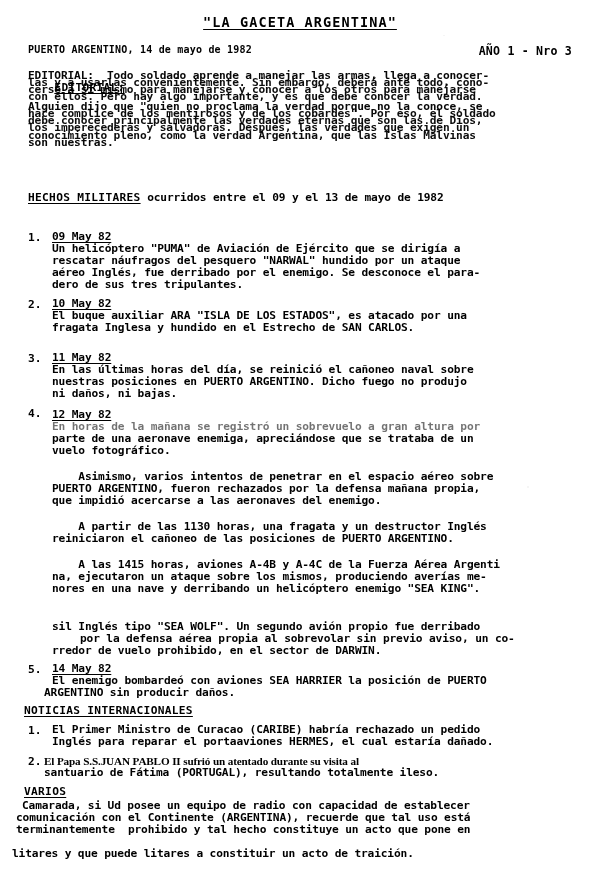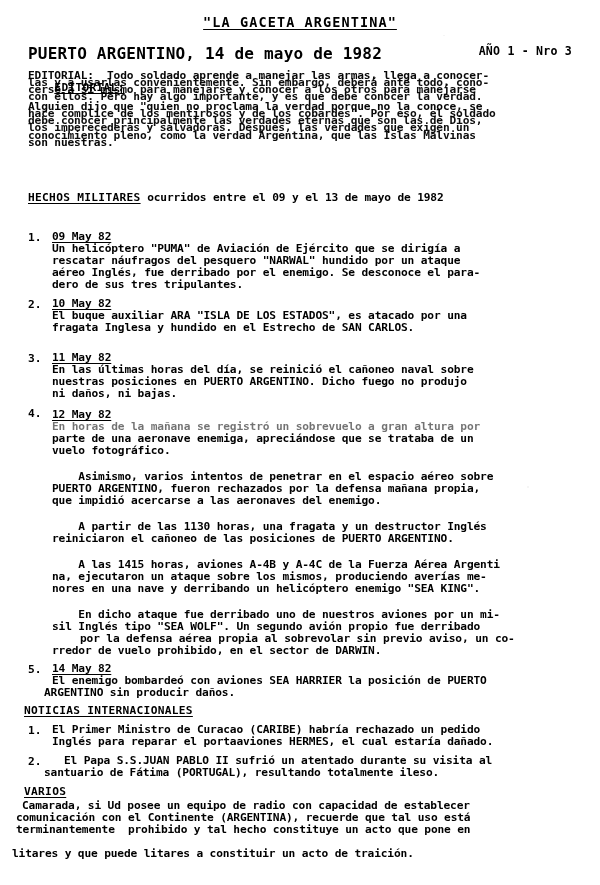--- a/index.html
+++ b/index.html
@@ -60,21 +60,21 @@
   .doc-title span.u {
     text-decoration: underline;
     text-underline-offset: 1.5px;
     text-decoration-thickness: 1.4px;
   }
 
   .masthead-left {
     position: absolute;
     top: 44px;
     left: 28px;
-    font-size: 16px;
+    font-size: 10px;
     font-weight: 700;
     letter-spacing: 0.2px;
     white-space: pre;
   }
   .masthead-right {
     position: absolute;
     top: 44px;
     right: 28px;
     font-size: 11.6px;
     font-weight: 700;
@@ -179,38 +179,37 @@
   <div class="tw" style="left:52px; top:483px;">PUERTO ARGENTINO, fueron rechazados por la defensa mañana propia,</div>
   <div class="tw" style="left:52px; top:495px;">que impidió acercarse a las aeronaves del enemigo.</div>
 
   <div class="tw" style="left:52px; top:521px;">    A partir de las 1130 horas, una fragata y un destructor Inglés</div>
   <div class="tw" style="left:52px; top:533px;">reiniciaron el cañoneo de las posiciones de PUERTO ARGENTINO.</div>
 
   <div class="tw" style="left:52px; top:559px;">    A las 1415 horas, aviones A-4B y A-4C de la Fuerza Aérea Argenti</div>
   <div class="tw" style="left:52px; top:571px;">na, ejecutaron un ataque sobre los mismos, produciendo averías me-</div>
   <div class="tw" style="left:52px; top:583px;">nores en una nave y derribando un helicóptero enemigo "SEA KING".</div>
 
-  <div class="tw" style="left:52px; top:609px;">    En dicho ataque fue derribado uno de nuestros aviones por un mi-</div>
   <div class="tw" style="left:52px; top:621px;">sil Inglés tipo "SEA WOLF". Un segundo avión propio fue derribado</div>
   <div class="tw" style="left:52px; top:633px;margin-left:28px;">por la defensa aérea propia al sobrevolar sin previo aviso, un co-</div>
   <div class="tw" style="left:52px; top:645px;">rredor de vuelo prohibido, en el sector de DARWIN.</div>
 
   <div class="num" style="top:663px;">5.</div>
   <div class="tw" style="left:52px; top:663px;"><span class="date-head">14 May 82</span></div>
   <div class="tw" style="left:52px; top:675px;">El enemigo bombardeó con aviones SEA HARRIER la posición de PUERTO</div>
   <div class="tw" style="left:44px; top:687px;">ARGENTINO sin producir daños.</div>
 
   <div class="tw" style="left:24px; top:705px;"><span class="sec-head">NOTICIAS INTERNACIONALES</span></div>
 
   <div class="num" style="top:724px;">1.</div>
   <div class="tw" style="left:52px; top:724px;">El Primer Ministro de Curacao (CARIBE) habría rechazado un pedido</div>
   <div class="tw" style="left:52px; top:736px;">Inglés para reparar el portaaviones HERMES, el cual estaría dañado.</div>
 
   <div class="num" style="top:755px;">2.</div>
-  <div class="tw" style="left:64px; top:755px;">El Papa S.S.JUAN PABLO II sufrió un atentado durante su visita al</div>
+  <div class="tw" style="left:44px; top:755px;font-family:Liberation Serif, serif;">El Papa S.S.JUAN PABLO II sufrió un atentado durante su visita al</div>
   <div class="tw" style="left:44px; top:767px;">santuario de Fátima (PORTUGAL), resultando totalmente ileso.</div>
 
   <div class="tw" style="left:24px; top:786px;"><span class="sec-head">VARIOS</span></div>
   <div class="tw" style="left:22px; top:800px;">Camarada, si Ud posee un equipo de radio con capacidad de establecer</div>
   <div class="tw" style="left:16px; top:812px;">comunicación con el Continente (ARGENTINA), recuerde que tal uso está</div>
   <div class="tw" style="left:16px; top:824px;">terminantemente  prohibido y tal hecho constituye un acto que pone en</div>
   <div class="tw" style="left:12px; top:848px;">litares y que puede litares a constituir un acto de traición.</div>
   <div class="tw" style="left:22px; top:860px;"></div>
 
 </div>

